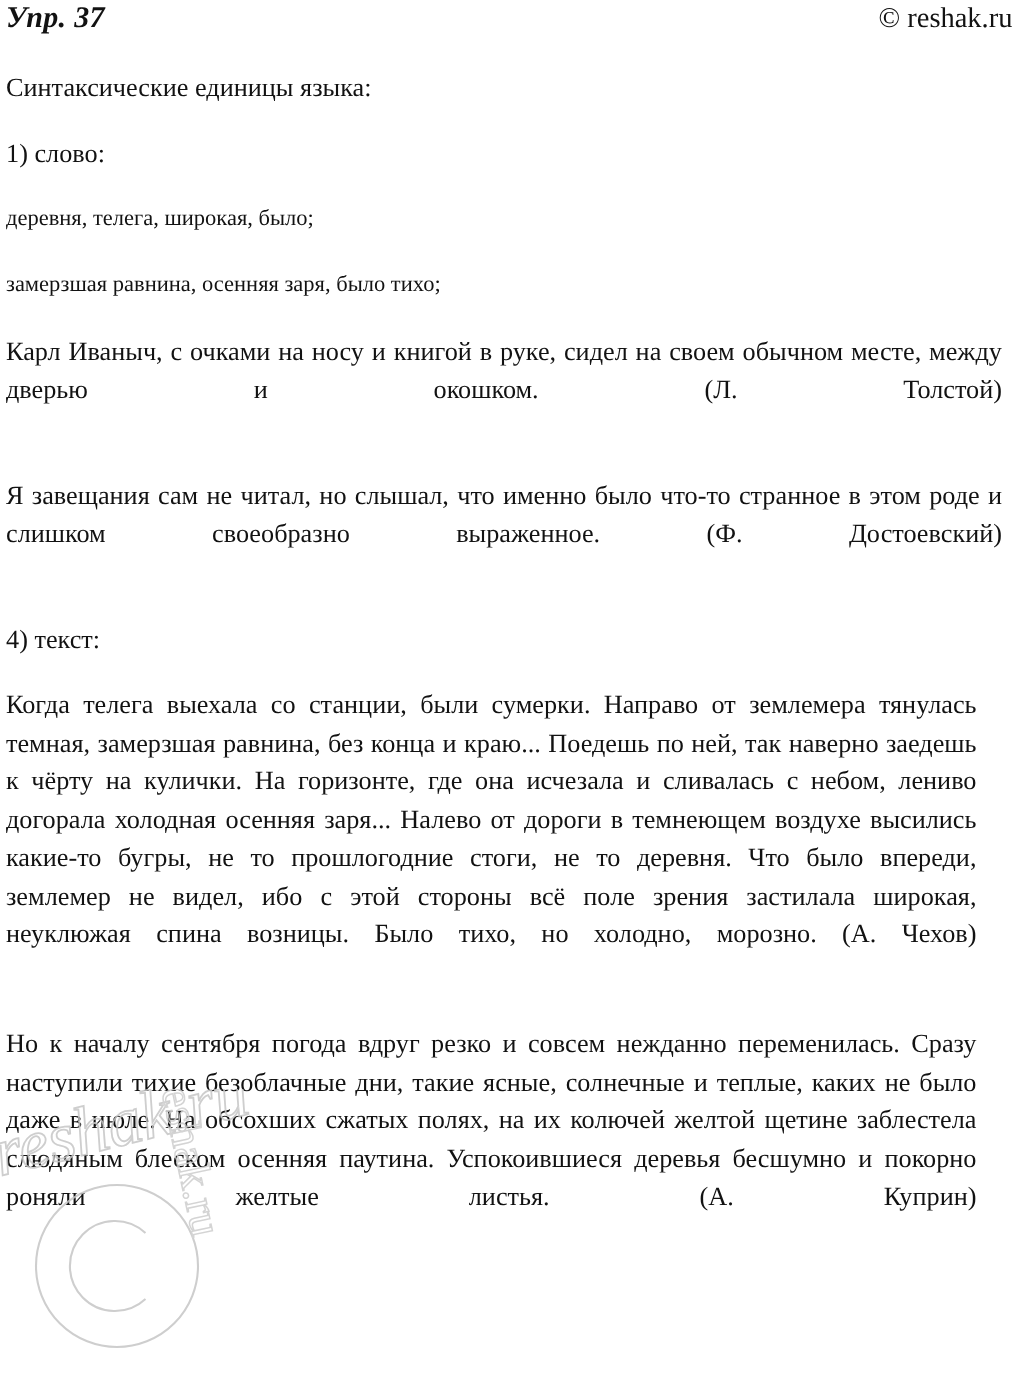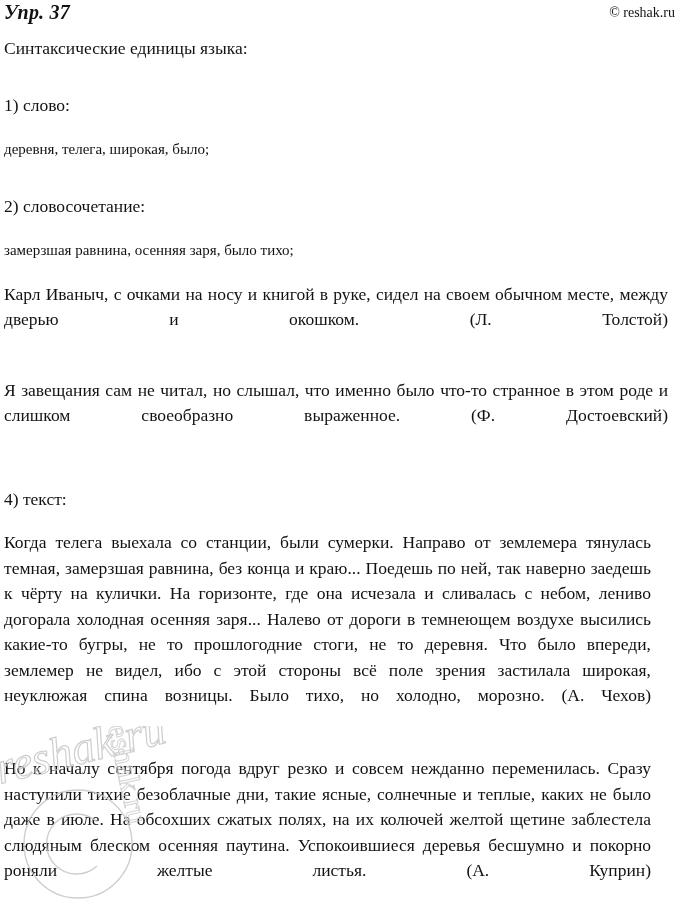--- a/index.html
+++ b/index.html
@@ -35,59 +35,59 @@
     pointer-events: none;
     z-index: 5;
     opacity: .85;
   }
   .watermark svg { display: block; }
 
   
   .header {
     position: relative;
     height: 26px;
-    padding: 2px 4px 0 4px;
+    padding: 12px 4px 0 4px;
   }
   .ex-title {
     position: absolute;
     left: 4px;
     top: 0px;
     font-weight: bold;
     font-style: italic;
     font-size: 20px;
     letter-spacing: .2px;
     line-height: 24px;
     white-space: nowrap;
   }
   .copyright {
     position: absolute;
     right: 5px;
     top: 2px;
-    font-size: 14px;
+    font-size: 19px;
     line-height: 22px;
     white-space: nowrap;
   }
 
   
   .content {
     position: relative;
     z-index: 2;
     padding: 0 12px 0 4px;
   }
 
   .lead {
     font-size: 17.5px;
     line-height: 22px;
     margin: 9px 0 0 0;
   }
 
   .unit-label {
     font-size: 17.5px;
     line-height: 22px;
-    margin: 35px 0 0 0;
+    margin: 22px 0 0 0;
   }
 
   .unit-example {
     font-size: 15px;
     line-height: 22px;
     margin: 22px 0 0 0;
   }
 
   .quote {
     font-size: 17.5px;
@@ -138,21 +138,20 @@
     <div class="copyright">© reshak.ru</div>
   </div>
 
   <div class="content">
 
     <p class="lead">Синтаксические единицы языка:</p>
 
     <p class="unit-label">1) слово:</p>
     <p class="unit-example">деревня, телега, широкая, было;</p>
 
-    <p class="unit-label">2) словосочетание:</p>
     <p class="unit-example">замерзшая равнина, осенняя заря, было тихо;</p>
 
     <p class="quote">Карл Иваныч, с очками на носу и книгой в руке, сидел на своем обычном месте, между дверью и окошком. (Л. Толстой)</p>
     <p class="quote">Я завещания сам не читал, но слышал, что именно было что-то странное в этом роде и слишком своеобразно выраженное. (Ф. Достоевский)</p>
 
     <p class="unit-label">4) текст:</p>
     <p class="text-block">Когда телега выехала со станции, были сумерки. Направо от землемера тянулась темная, замерзшая равнина, без конца и краю... Поедешь по ней, так наверно заедешь к чёрту на кулички. На горизонте, где она исчезала и сливалась с небом, лениво догорала холодная осенняя заря... Налево от дороги в темнеющем воздухе высились какие-то бугры, не то прошлогодние стоги, не то деревня. Что было впереди, землемер не видел, ибо с этой стороны всё поле зрения застилала широкая, неуклюжая спина возницы. Было тихо, но холодно, морозно. (А. Чехов)</p>
     <p class="text-block second">Но к началу сентября погода вдруг резко и совсем нежданно переменилась. Сразу наступили тихие безоблачные дни, такие ясные, солнечные и теплые, каких не было даже в июле. На обсохших сжатых полях, на их колючей желтой щетине заблестела слюдяным блеском осенняя паутина. Успокоившиеся деревья бесшумно и покорно роняли желтые листья. (А. Куприн)</p>
 
   </div>

